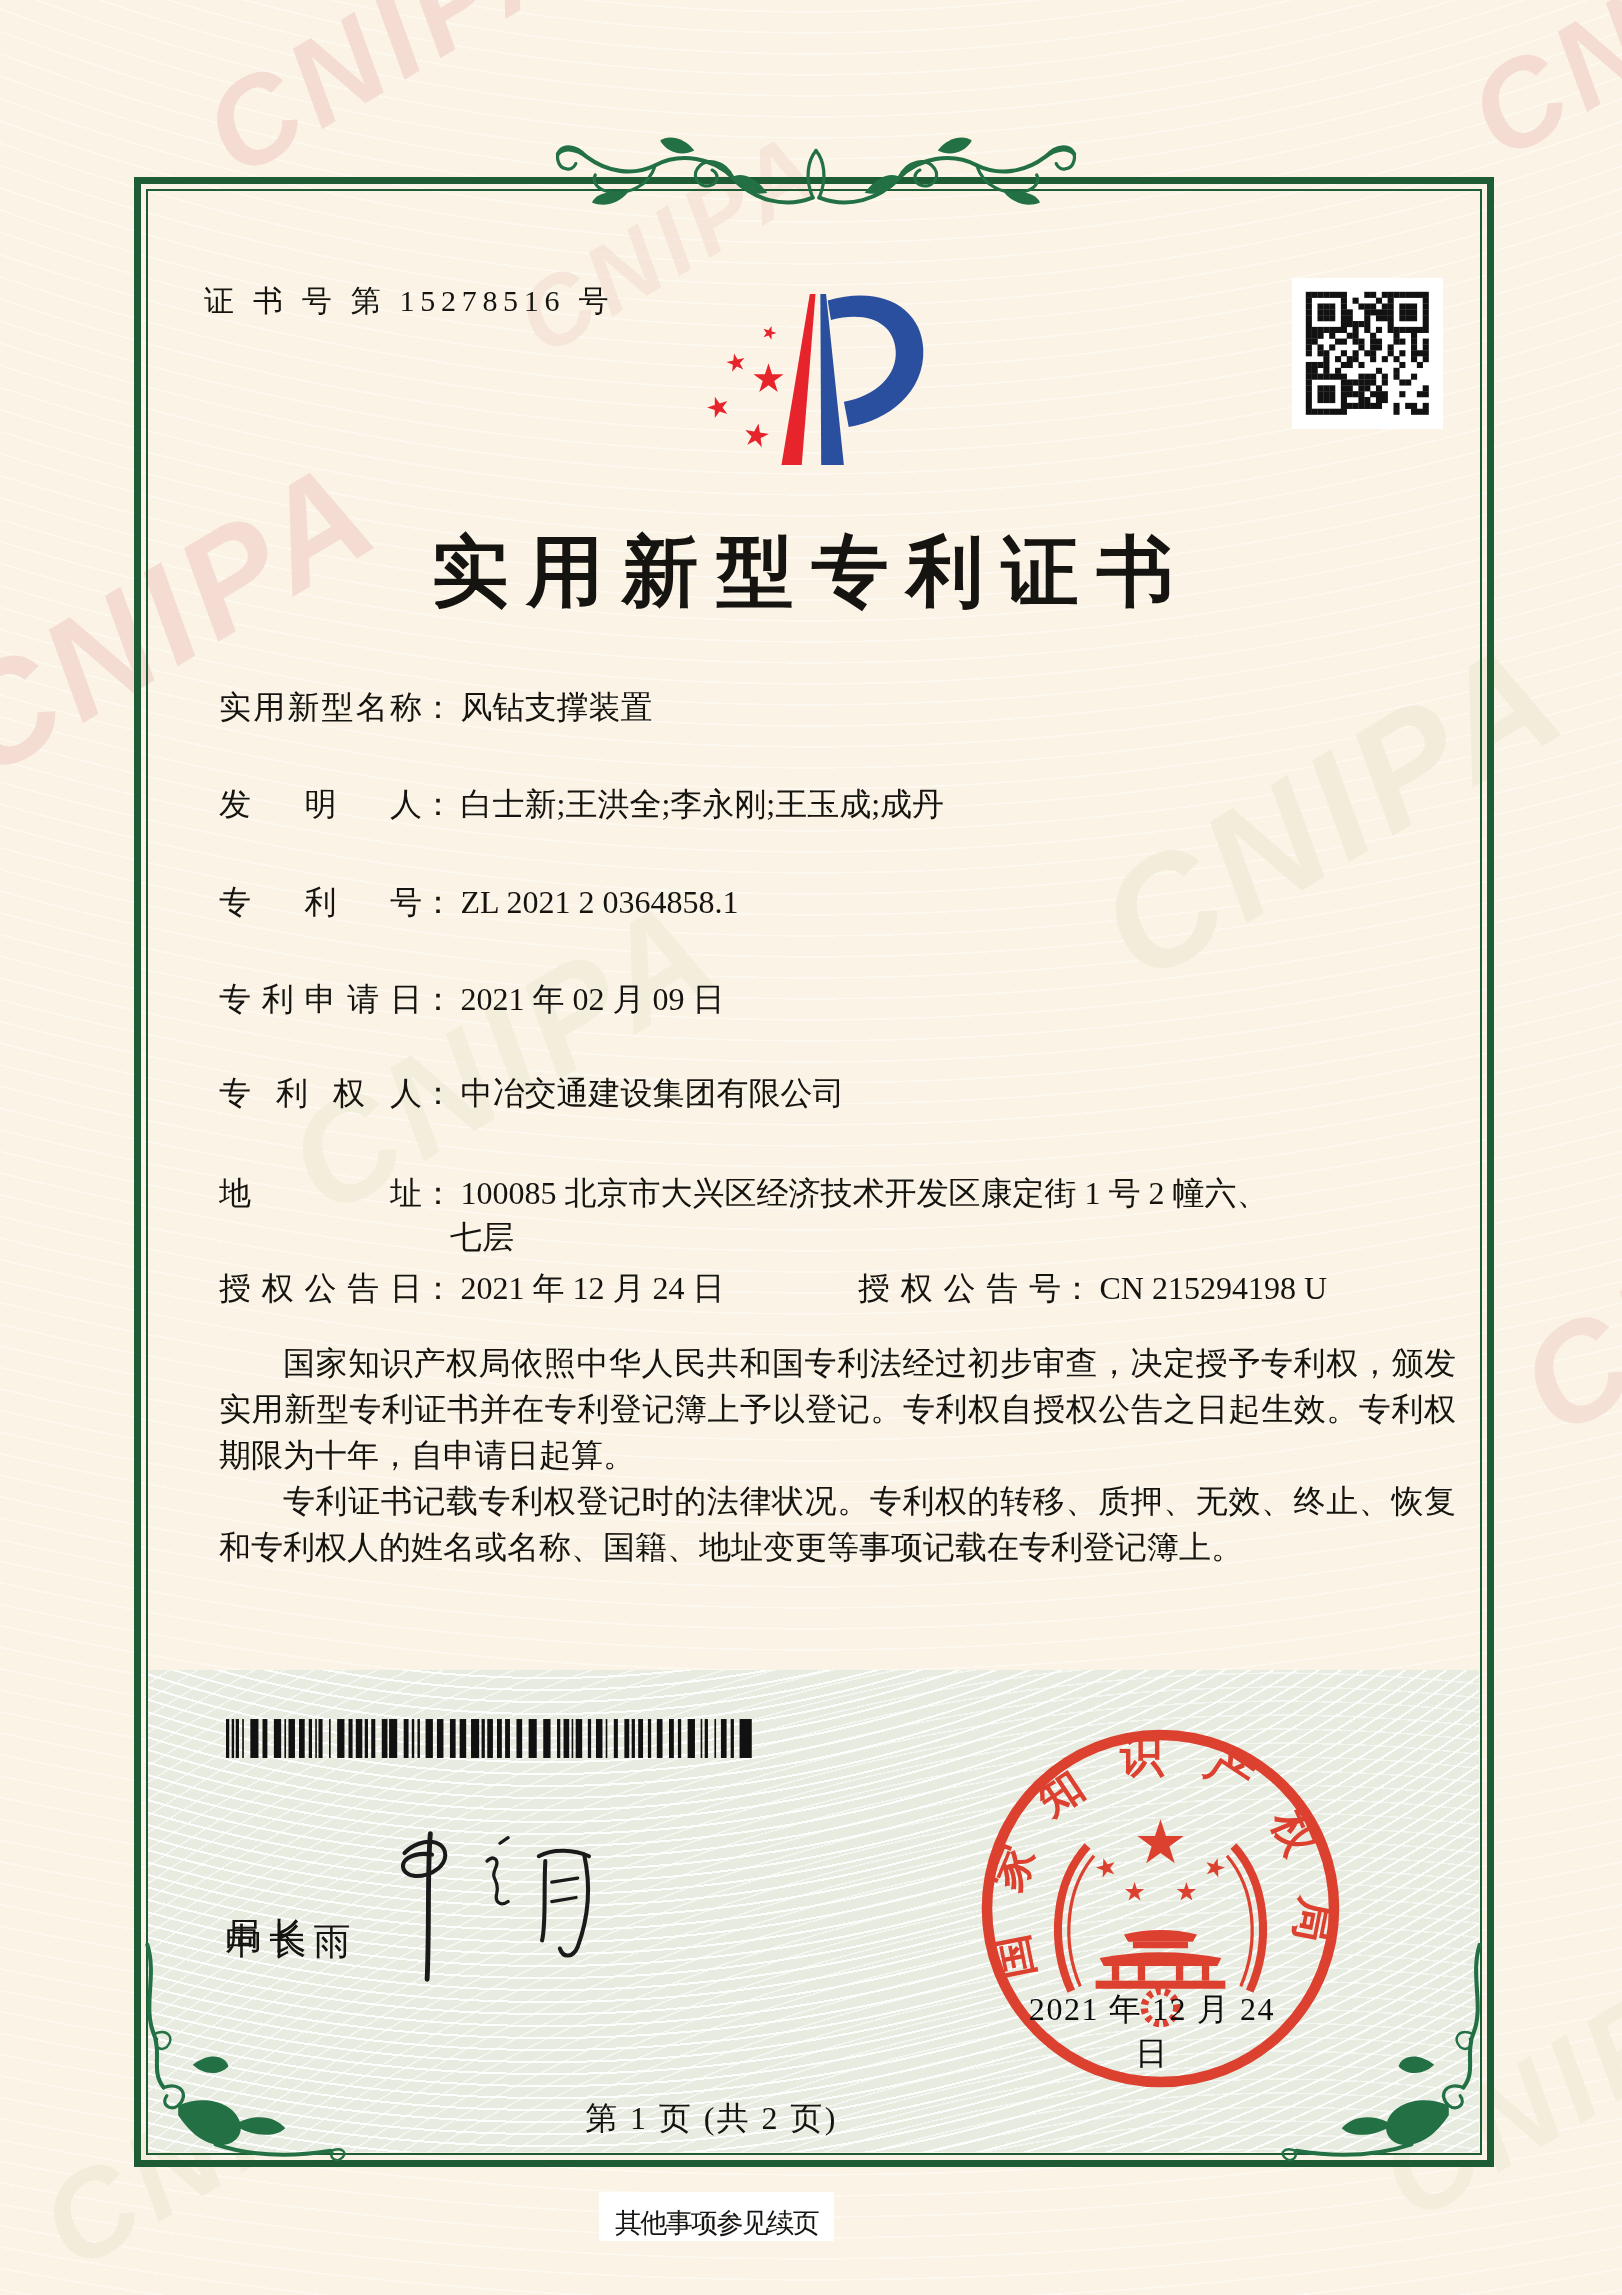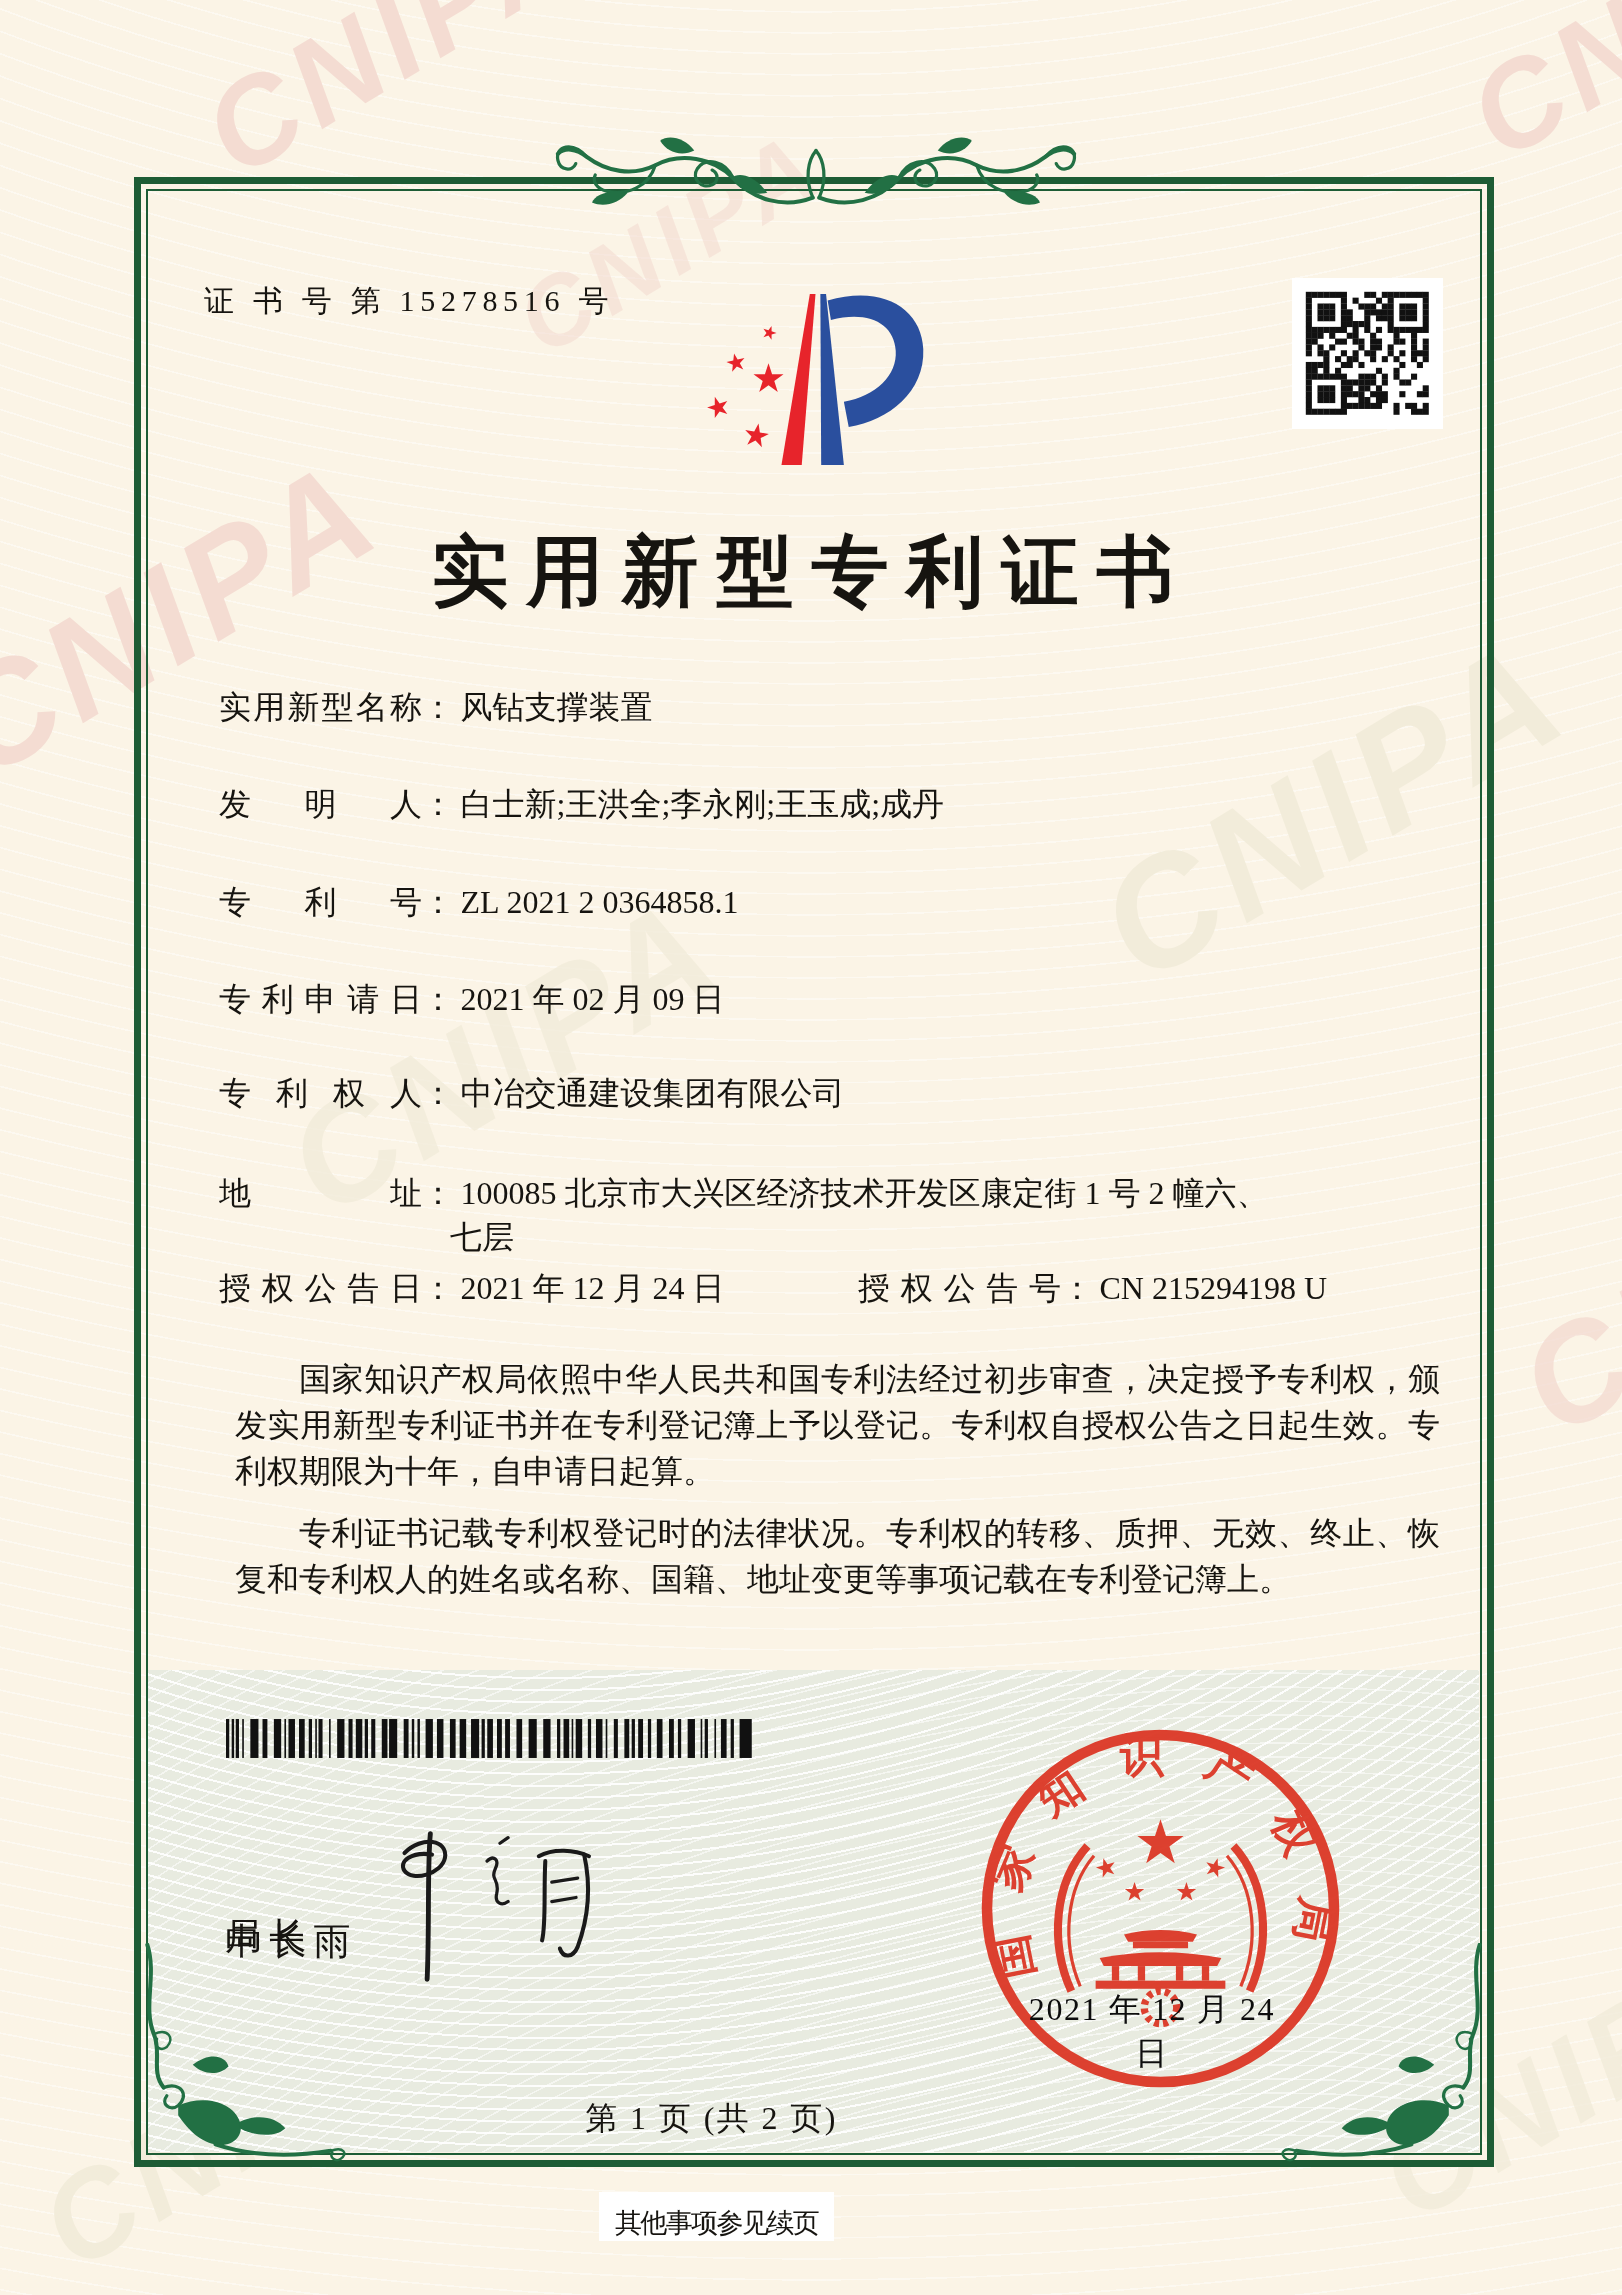--- a/index.html
+++ b/index.html
@@ -49,21 +49,21 @@
   .logo{position:absolute;left:698px;top:268px;width:235px;height:219px;}
   .qr{position:absolute;left:1292px;top:278px;width:151px;height:151px;background:#fff;}
   .title{position:absolute;left:0;top:485px;width:1623px;text-align:center;
          font-size:77px;font-weight:bold;letter-spacing:18px;margin-top:36px;}
   .frow{position:absolute;left:219px;width:1260px;font-size:32px;white-space:nowrap;}
   .flabel{display:inline-block;width:203px;text-align:justify;text-align-last:justify;vertical-align:bottom;}
   .colon{display:inline-block;margin-right:6.5px;}
   .addr2{margin-left:231px;}
   .grant2{position:absolute;left:639px;top:0;}
   .paras{position:absolute;left:219px;top:1340px;width:1237px;font-size:32px;line-height:46px;text-align:justify;}
-  .paras p{margin:16px;text-indent:2em;}
+  .paras p{margin:0;text-indent:2em;}
   .barcode{position:absolute;left:226px;top:1719px;}
   .director{position:absolute;left:225px;font-size:37px;letter-spacing:7.3px;
             font-family:"Liberation Sans","DejaVu Sans",sans-serif;}
   .d1{top:1912px;} .d2{top:1917px;}
   .signature{position:absolute;left:380px;top:1819px;}
   .seal{position:absolute;left:974px;top:1722px;}
   .seal-date{position:absolute;left:1010px;top:1988px;width:284px;text-align:center;
              font-size:32px;letter-spacing:1.6px;color:#0d0d0d;}
   .page-num{position:absolute;left:306px;top:2097px;width:811px;text-align:center;font-size:32px;letter-spacing:2.4px;}
   .note-strip{position:absolute;left:599px;top:2192px;width:235px;height:49px;background:#ffffff;

